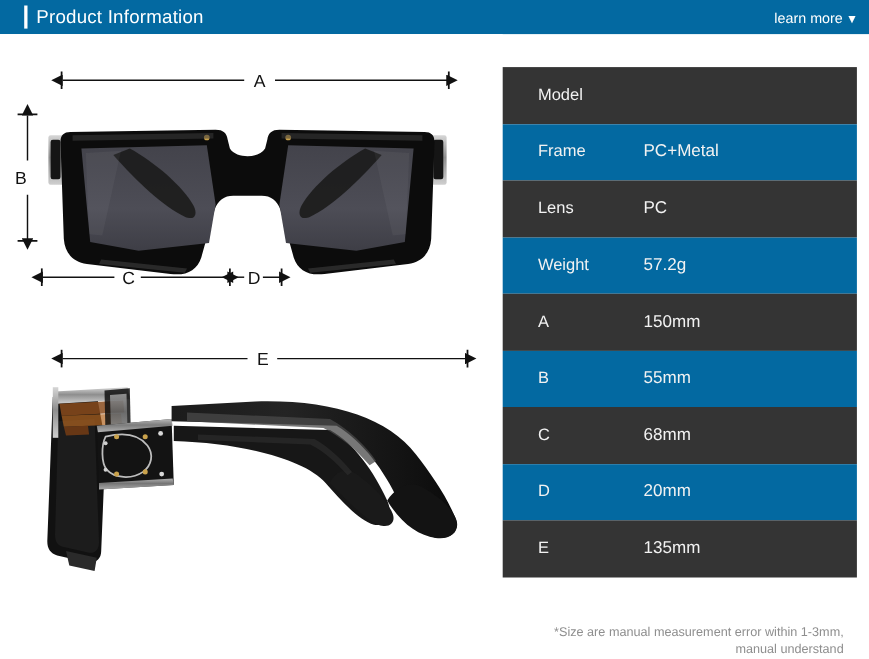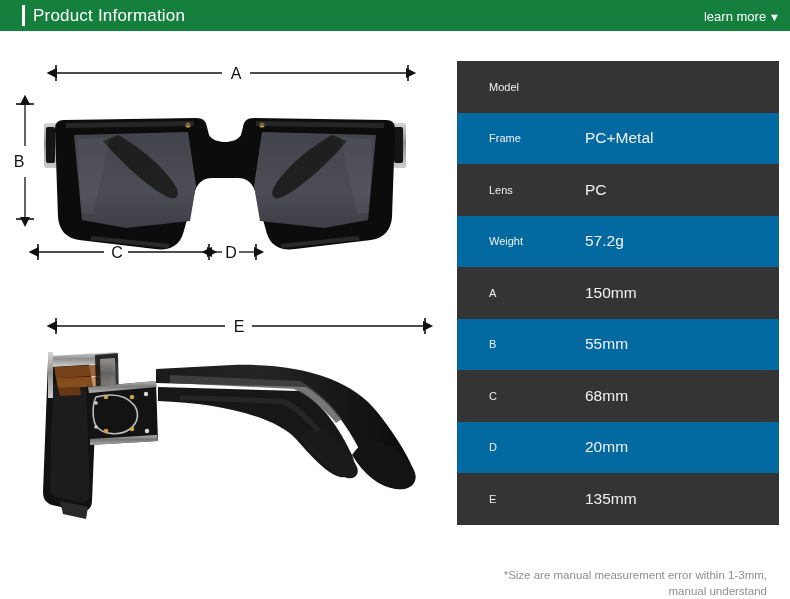--- a/index.html
+++ b/index.html
@@ -7,21 +7,21 @@
     width: 790px; height: 599px;
     background: #ffffff;
     font-family: "Liberation Sans", sans-serif;
     overflow: hidden;
   }
   .page { position: relative; width: 790px; height: 599px; background: #fff; }
 
   
   .header {
     position: absolute; left: 0; top: 0; width: 790px; height: 31px;
-    background: #15803d;
+    background: #0369a1;
   }
   .header-accent {
     position: absolute; left: 22px; top: 5px; width: 3px; height: 21px;
     background: #ffffff;
   }
   .header-title {
     position: absolute; left: 33px; top: 6px;
     color: #ffffff; font-size: 17px; letter-spacing: .2px; line-height: 20px;
     white-space: nowrap;
   }
@@ -44,21 +44,21 @@
   }
   .spec-row {
     display: flex; align-items: center;
     height: 51.5px; width: 322px;
     padding-left: 32px;
   }
   .spec-row.odd  { background: #343434; }
   .spec-row.even { background: #0369a1; }
   .spec-label {
     width: 96px; flex: 0 0 96px;
-    color: #f2f2f2; font-size: 11px; line-height: 18px;
+    color: #f2f2f2; font-size: 15px; line-height: 18px;
     white-space: nowrap;
   }
   .spec-value {
     color: #f2f2f2; font-size: 15.5px; line-height: 18px;
     white-space: nowrap;
   }
   .table-note {
     position: absolute; left: 457px; top: 567px; width: 322px;
     padding-right: 12px;
     text-align: right;

